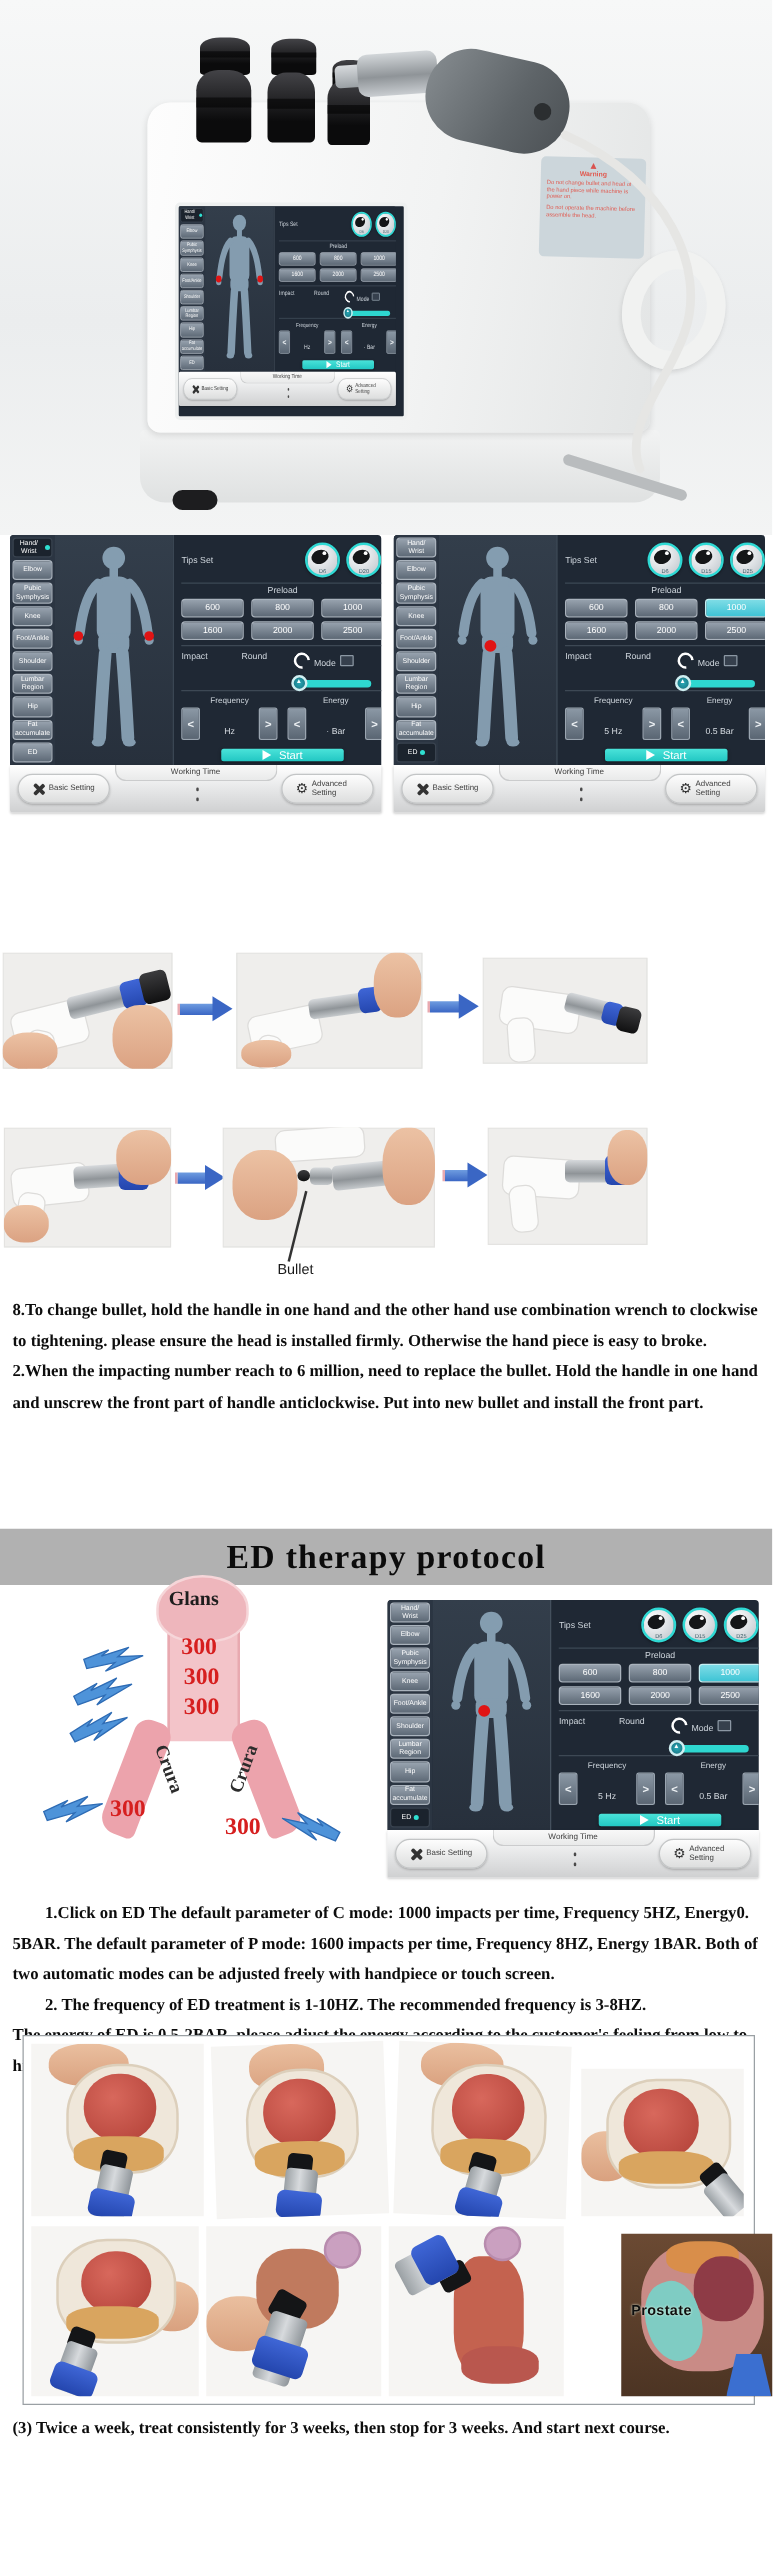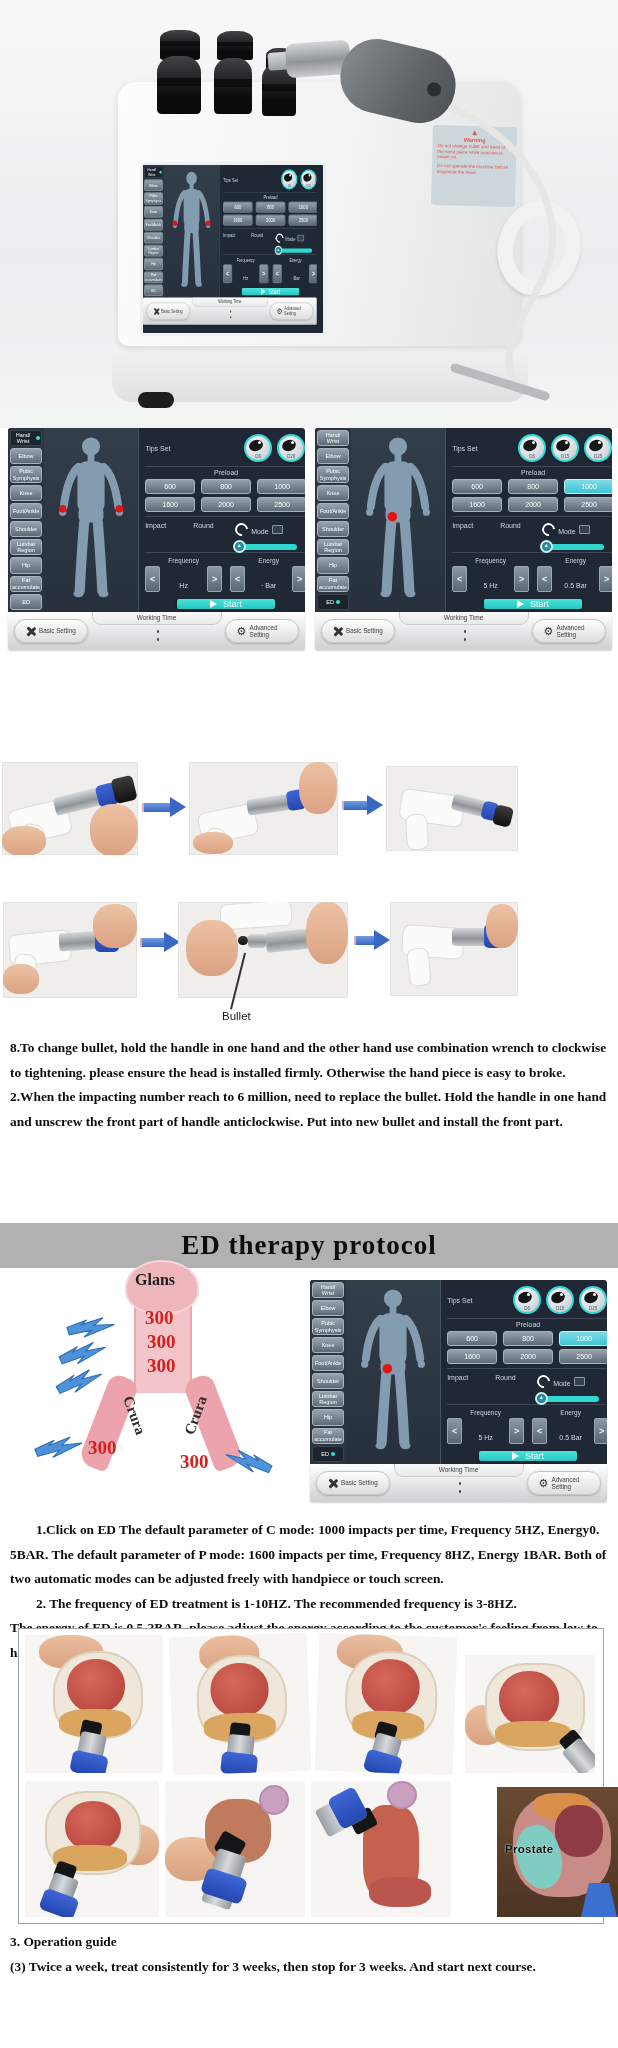--- a/index.html
+++ b/index.html
@@ -928,18 +928,17 @@
       <div class="pr-pink" style="left:16px;top:8px;width:98px;height:102px;"></div>
       <div class="pr-orange" style="left:36px;top:6px;width:58px;height:26px;"></div>
       <div class="pr-red" style="left:58px;top:18px;width:48px;height:52px;"></div>
       <div class="pr-teal" style="left:20px;top:38px;width:44px;height:64px;transform:rotate(-18deg);"></div>
       <div class="pr-cone" style="left:84px;top:96px;width:36px;height:34px;"></div>
       <div class="pr-label" style="left:8px;top:56px;">Prostate</div>
     </div>
   </div>
 
   <div class="bodytext" style="top:1930px;">
-    <p>3. Operation guide</p>
     <p>(3) Twice a week, treat consistently for 3 weeks, then stop for 3 weeks.  And start next course.</p>
 
   </div>
 
 </div>
 
 </body></html>

